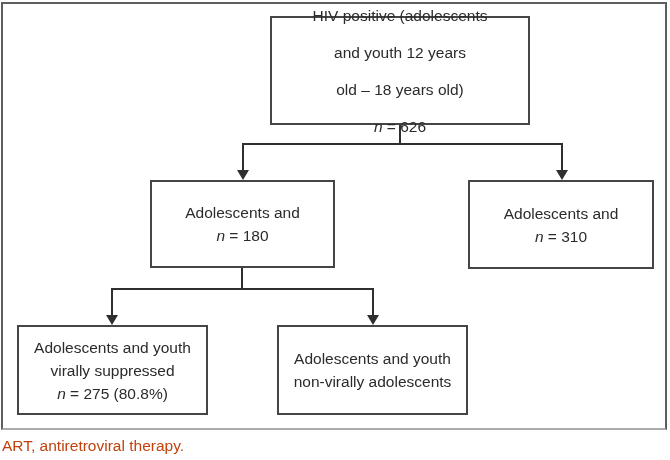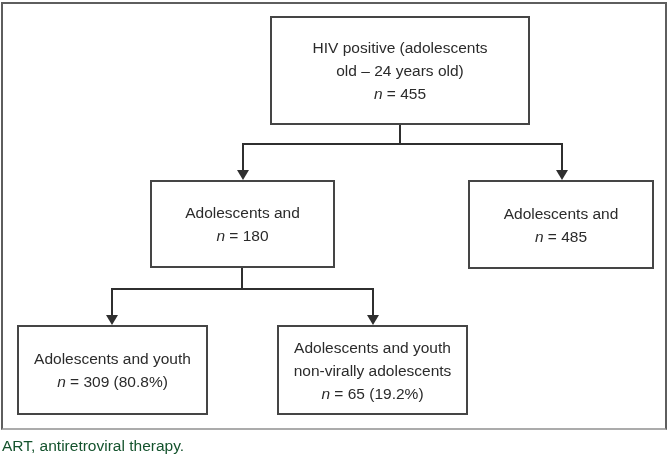--- a/index.html
+++ b/index.html
@@ -43,68 +43,69 @@
     display: flex;
     flex-direction: column;
     justify-content: center;
     align-items: center;
     text-align: center;
     font-size: 15.5px;
     line-height: 23px;
     color: var(--text, #2b2b2b);
   }
   .node .nline i { font-style: italic; }
-  .node-root            { left: 270px; top: 16px;  width: 260px; height: 109px; }
+  .node-root            { left: 270px; top: 16px;  width: 260px; height: 109px; gap: 14px; }
   .node-on-art          { left: 150px; top: 180px; width: 185px; height: 88px; }
   .node-not-on-art      { left: 468px; top: 180px; width: 186px; height: 89px; }
   .node-suppressed      { left: 17px;  top: 325px; width: 191px; height: 90px; }
   .node-not-suppressed  { left: 277px; top: 325px; width: 191px; height: 90px; }
   .footnote {
     position: absolute;
     left: 2px; top: 437px;
     font-size: 15.5px;
-    color: #14532d;
+    color: #c2410c;
   }
 </style>
 </head>
 <body style="--box-border: #454545; --frame-dark: #5e5e5e; --frame-light: #ababab; --connector: #2f2f2f; --text: #2b2b2b;">
 
 <div class="frame"></div>
 
 <svg class="connectors" viewBox="0 0 670 460">
 
   <path d="M400,125 L400,144 M243,144 L562,144 M243,143 L243,171 M562,143 L562,171"></path>
   <polygon points="237,170 249,170 243,180"></polygon>
   <polygon points="556,170 568,170 562,180"></polygon>
 
   <path d="M242,268 L242,289 M112,289 L373,289 M112,288 L112,316 M373,288 L373,316"></path>
   <polygon points="106,315 118,315 112,325"></polygon>
   <polygon points="367,315 379,315 373,325"></polygon>
 </svg>
 
 <div class="node node-root">
   <div>HIV positive (adolescents</div>
-  <div>old – 24 years old)</div>
-  <div class="nline"><i>n</i><span> = 455</span></div>
+  <div>and youth 12 years</div>
+  <div>old – 18 years old)</div>
+  <div class="nline"><i>n</i><span> = 626</span></div>
 </div>
 
 <div class="node node-on-art">
   <div>Adolescents and</div>
   <div class="nline"><i>n</i><span> = 180</span></div>
 </div>
 
 <div class="node node-not-on-art">
   <div>Adolescents and</div>
-  <div class="nline"><i>n</i><span> = 485</span></div>
+  <div class="nline"><i>n</i><span> = 310</span></div>
 </div>
 
 <div class="node node-suppressed">
   <div>Adolescents and youth</div>
-  <div class="nline"><i>n</i><span> = 309 (80.8%)</span></div>
+  <div>virally suppressed</div>
+  <div class="nline"><i>n</i><span> = 275 (80.8%)</span></div>
 </div>
 
 <div class="node node-not-suppressed">
   <div>Adolescents and youth</div>
   <div>non-virally adolescents</div>
-  <div class="nline"><i>n</i><span> = 65 (19.2%)</span></div>
 </div>
 
 <div class="footnote">ART, antiretroviral therapy.</div>
 
 </body></html>

